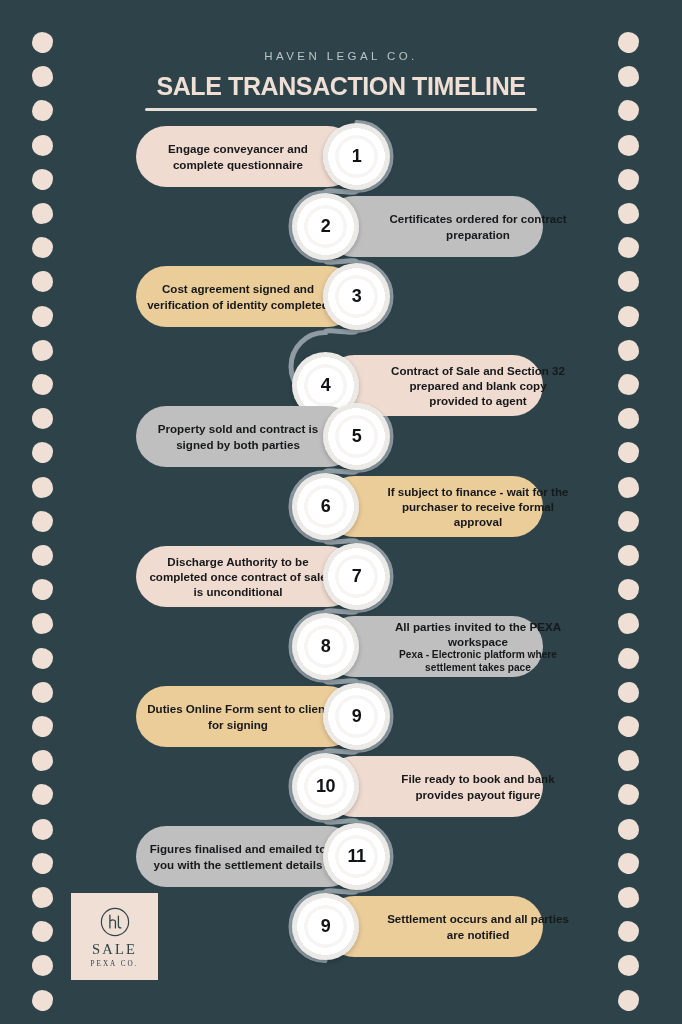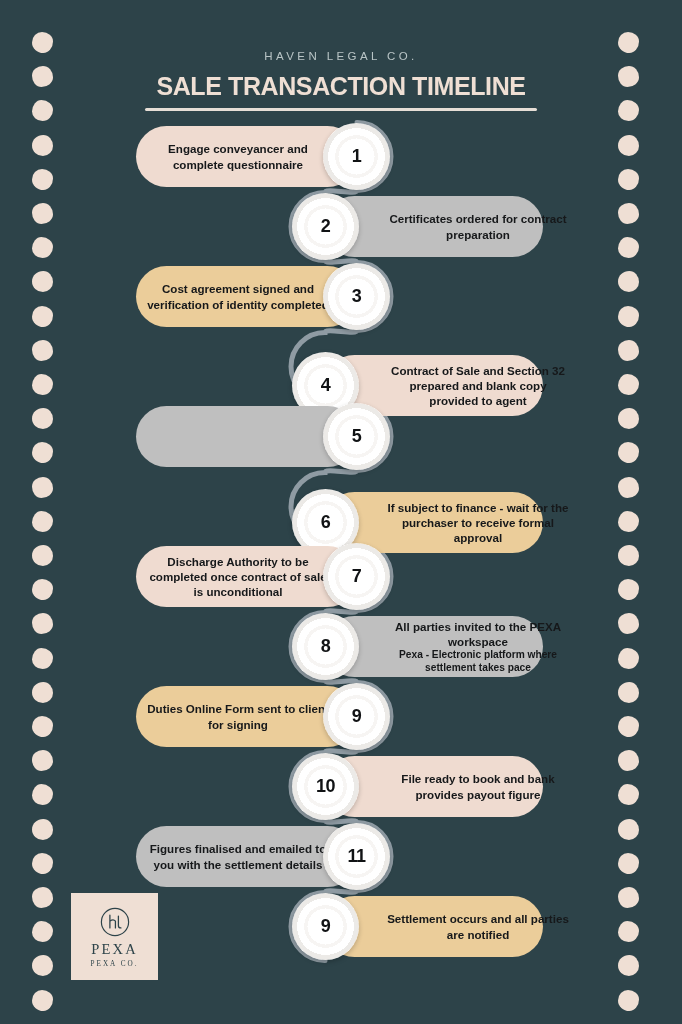--- a/index.html
+++ b/index.html
@@ -209,25 +209,28 @@
         <div class="pill pink"></div>
         <div class="ptext">
           <div>Contract of Sale and Section 32 prepared and blank copy provided to agent</div>
         </div>
         <div class="medal">
           <span>4</span>
         </div>
       </div>
       <div class="step left" style="top: 406px;">
         <div class="pill gray"></div>
+        <div class="ptext">
+          <div>Property sold and contract is signed by both parties</div>
+        </div>
         <div class="medal">
           <span>5</span>
         </div>
       </div>
-      <div class="step right" style="top: 492px;">
+      <div class="step right" style="top: 476px;">
         <div class="pill tan"></div>
         <div class="ptext">
           <div>If subject to finance - wait for the purchaser to receive formal approval</div>
         </div>
         <div class="medal">
           <span>6</span>
         </div>
       </div>
       <div class="step left" style="top: 546px;">
         <div class="pill pink"></div>
@@ -285,17 +288,17 @@
         </div>
       </div>
     </div>
 
   <div class="logo">
     <svg class="logo-mark" viewBox="0 0 40 40">
       <circle cx="20" cy="20" r="16" fill="none" stroke="#2d4349" stroke-width="1.4"></circle>
       <path d="M14 12 L14 27 M14 19 Q18 16 20.5 19 L20.5 27" fill="none" stroke="#2d4349" stroke-width="1.5" stroke-linecap="round"></path>
       <path d="M24 13 L24 24 Q24 27 27 27" fill="none" stroke="#2d4349" stroke-width="1.5" stroke-linecap="round"></path>
     </svg>
-    <div class="logo-name">PEXA</div>
+    <div class="logo-name">SALE</div>
     <div class="logo-sub">PEXA CO.</div>
   </div>
 
 </div>
 
 </body></html>

